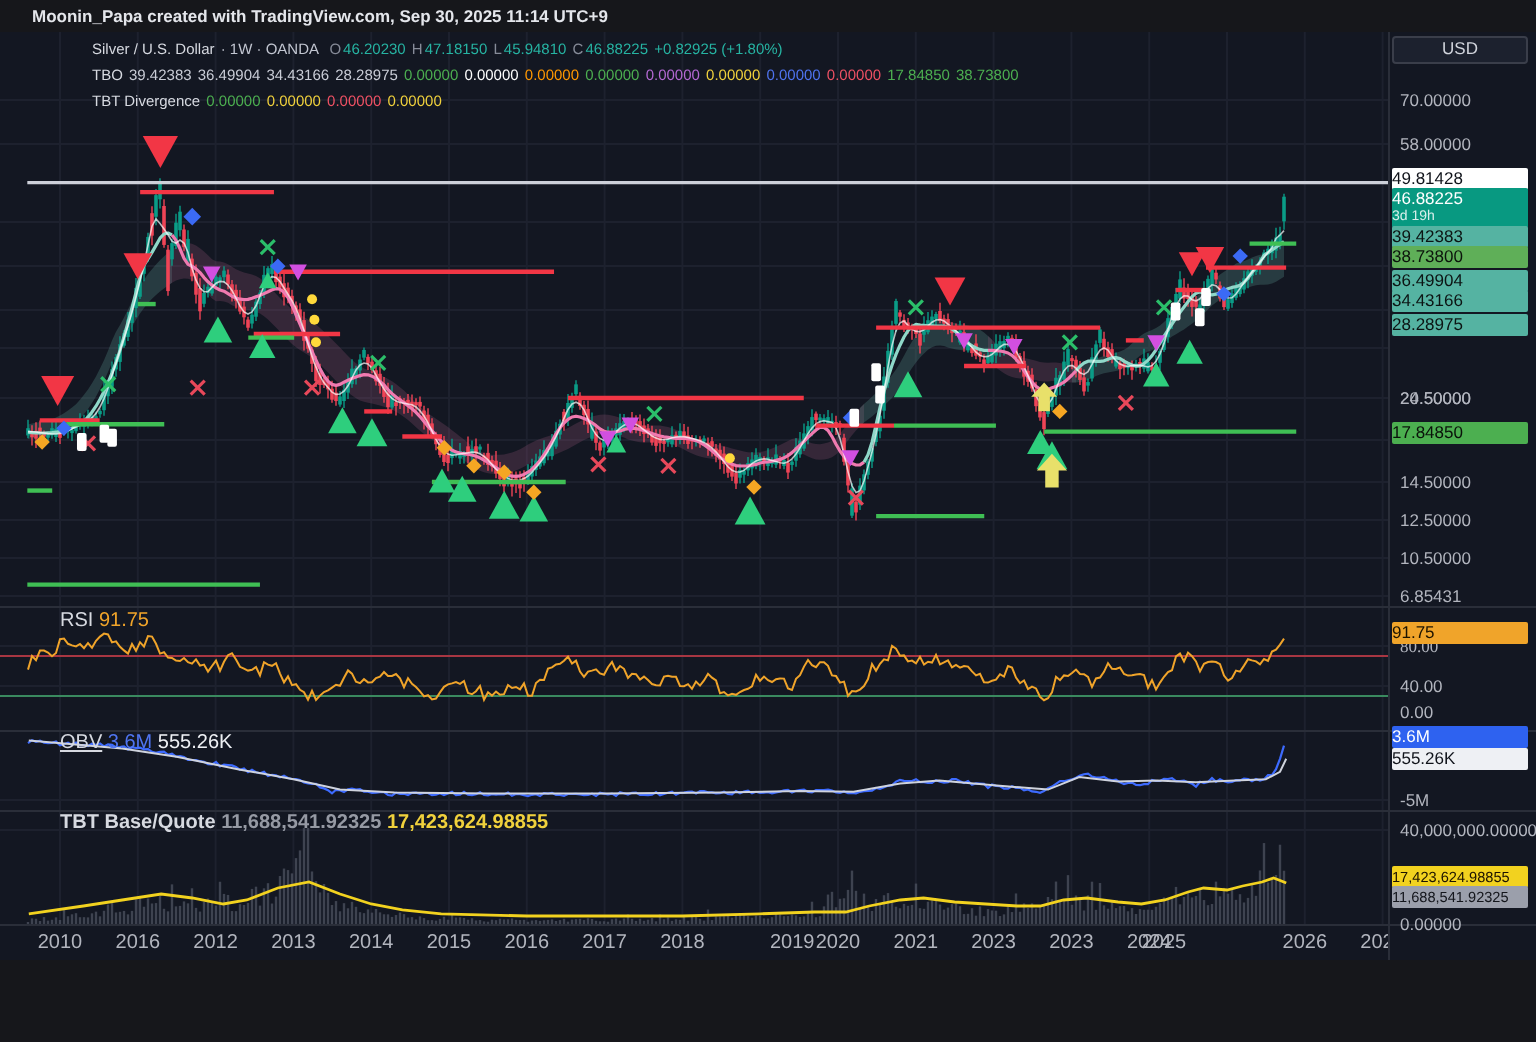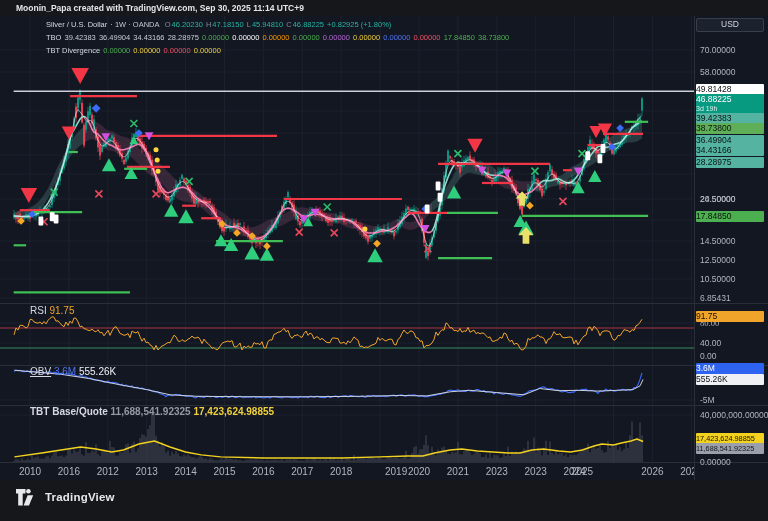--- a/index.html
+++ b/index.html
@@ -1246,24 +1246,13 @@
       <div class="year" style="left: 365.1px; margin-left: 16px;">2019</div>
       <div class="year" style="left: 404px;">2020</div>
       <div class="year" style="left: 442.9px;">2021</div>
       <div class="year" style="left: 481.8px;">2023</div>
       <div class="year" style="left: 520.7px;">2023</div>
       <div class="year" style="left: 559.6px;">2024</div>
       <div class="year" style="left: 567px;">2025</div>
       <div class="year" style="left: 637.4px;">2026</div>
       <div class="year" style="left: 676.3px;">2027</div>
     </div>
-  <div id="footer">
-    <div id="brand-wrap">
-      <svg width="22" height="17" viewBox="0 0 22 17">
-        <path d="M0 0 h9.5 v4.5 h-2.8 v12 h-4.5 v-12 H0 Z" fill="#e6e8ec"></path>
-        <circle cx="12.4" cy="2.3" r="2.3" fill="#e6e8ec"></circle>
-        <path d="M11.6 6.2 h5.6 L13 16.5 h-5.4 Z" fill="#e6e8ec"></path>
-        <path d="M13.2 0 H22 L15.3 16.5 h-5.5 Z" fill="#e6e8ec" opacity="0"></path>
-      </svg>
-      <span id="brand-text">TradingView</span>
-    </div>
-  </div>
 </div>
 
 </body></html>

